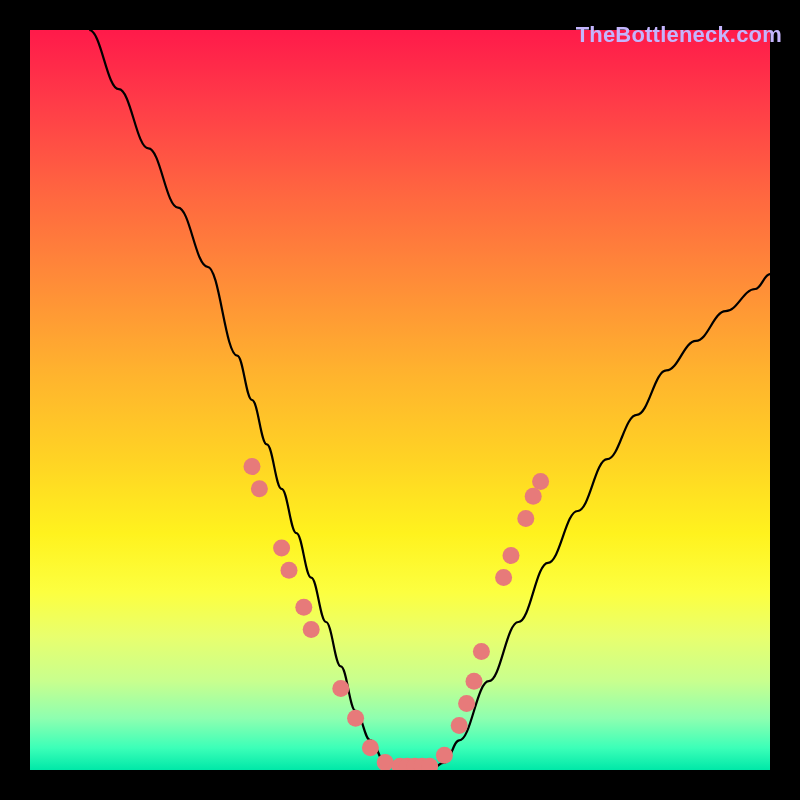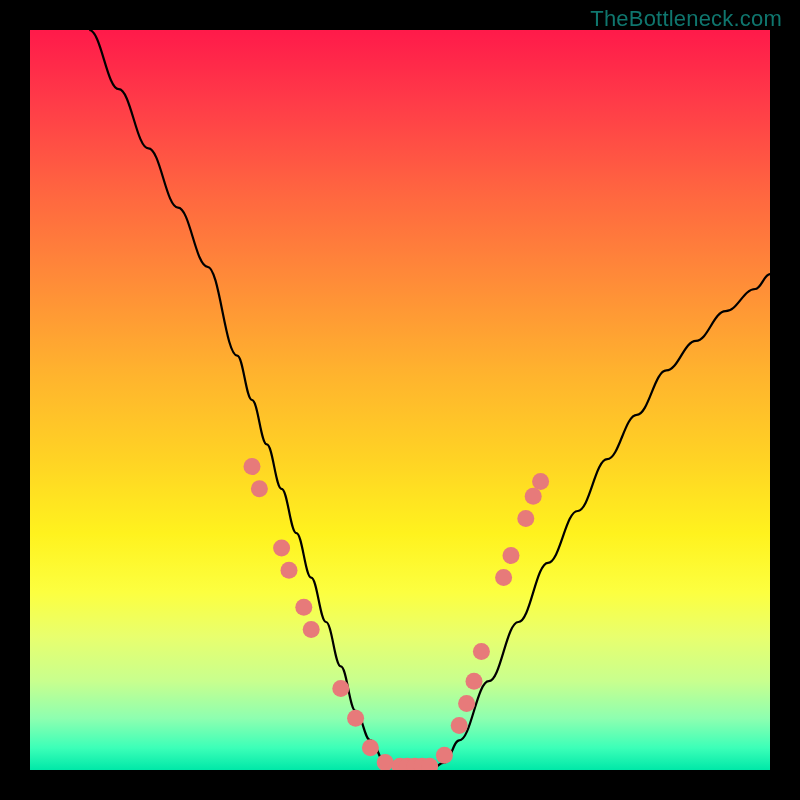--- a/index.html
+++ b/index.html
@@ -6,25 +6,25 @@
   body {
     width: 800px;
     height: 800px;
     background: #000;
     position: relative;
     font-family: Arial, sans-serif;
     overflow: hidden;
   }
   .watermark {
     position: absolute;
-    top: 6px;
+    top: 22px;
     right: 18px;
-    color: #0f766e;
+    color: #c4b5fd;
     font-size: 22px;
-    font-weight: 400;
+    font-weight: 700;
     z-index: 10;
     letter-spacing: 0.2px;
   }
   .plot-area {
     position: absolute;
     left: 30px;
     top: 30px;
     width: 740px;
     height: 740px;
     background: linear-gradient(to bottom,

